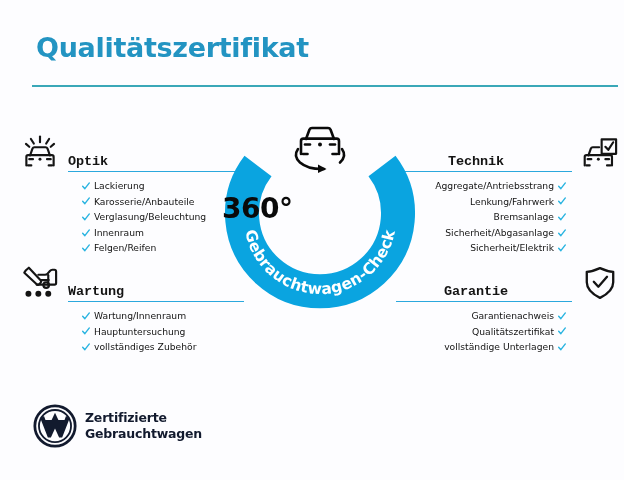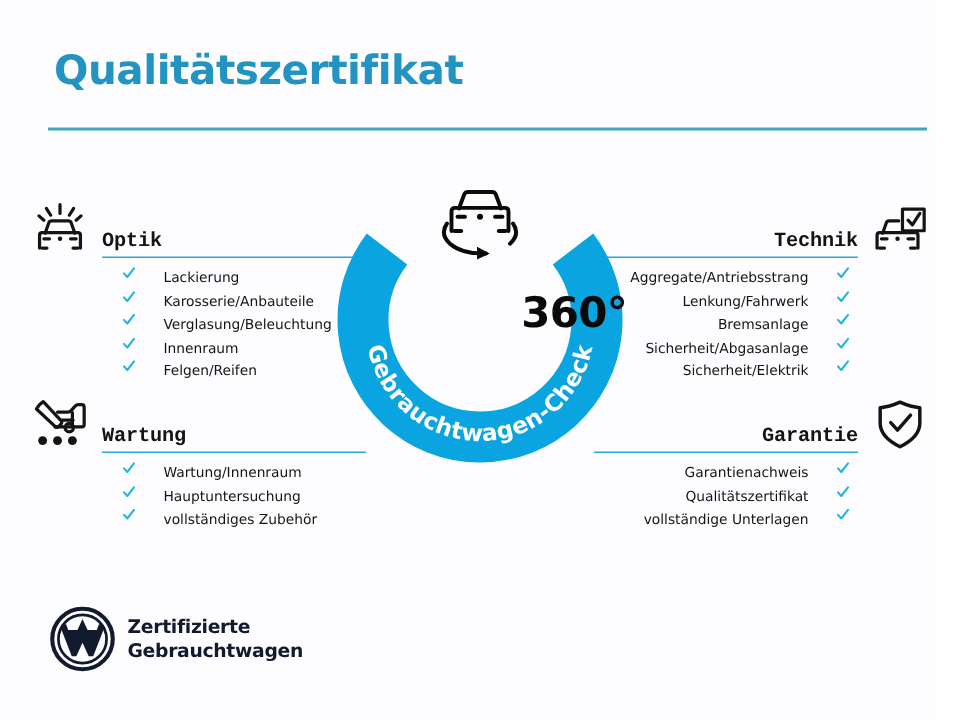--- a/index.html
+++ b/index.html
@@ -63,40 +63,40 @@
   .sec-titlewrap { flex: 1 1 auto; }
   .sec-name {
     font-size: 13.5px;
     font-weight: bold;
     color: #141414;
     letter-spacing: -0.1px;
     line-height: 15px;
     padding-bottom: 2px;
     font-family: Liberation Mono, monospace;
   }
-  .sec-head.right .sec-name { text-align: right; }
+  .sec-head.right .sec-name { text-align: center; }
   .sec-rule {
     height: 1.5px;
     background: #2ba8dd;
     width: 100%;
   }
   .sec-optik .sec-rule   { width: 176px; }
   .sec-wartung .sec-rule { width: 176px; }
   .sec-technik .sec-rule,
   .sec-garantie .sec-rule{ width: 176px; margin-left: auto; }
 
   .items {
     list-style: none;
     margin: 6px 0 0 0;
     padding: 0;
   }
   .item {
     display: flex;
-    align-items: flex-start;
-    gap: 19px;
+    align-items: center;
+    gap: 4px;
     font-size: 9.2px;
     color: #141414;
     line-height: 15.6px;
     white-space: nowrap;
   }
   .items.left  .item { padding-left: 62px; }
   .items.right .item { flex-direction: row-reverse; padding-right: 54px; }
   .chk {
     width: 8px;
     height: 8px;
@@ -111,21 +111,21 @@
     top: 120px;
     width: 196px;
     height: 196px;
   }
   .badge svg { display: block; }
   .badge-num {
     position: absolute;
     left: 0;
     top: 72px;
     width: 196px;
-    text-align: right;
+    text-align: left;
     font-size: 28px;
     font-weight: bold;
     color: #0a0a0a;
     letter-spacing: -0.5px;
   }
   .badge-car {
     position: absolute;
     left: 62px;
     top: 2px;
     width: 72px;

